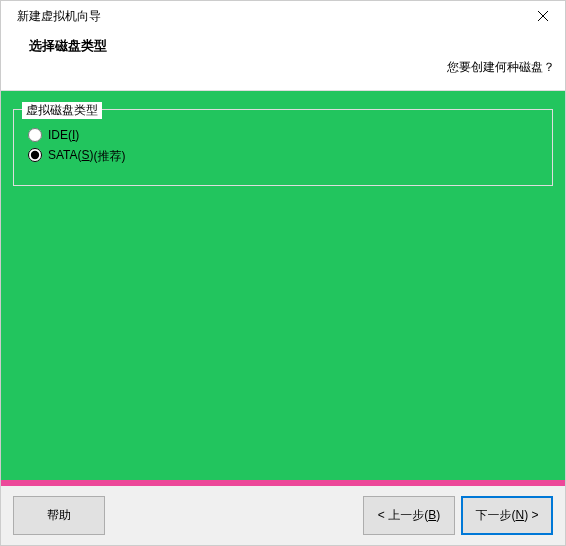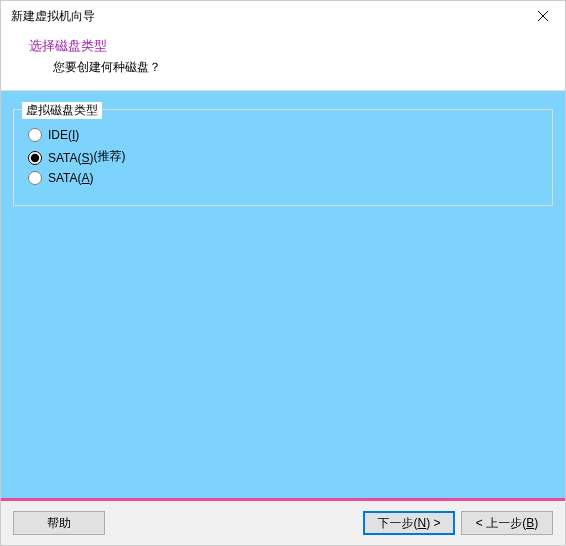--- a/index.html
+++ b/index.html
@@ -14,59 +14,59 @@
       flex-direction: column;
       position: relative;
     }
     .titlebar {
       display: flex;
       justify-content: space-between;
       align-items: center;
       height: 30px;
       padding-left: 10px;
     }
-    .titlebar-title { font-size: 12px; color: #000; }
+    .titlebar-title { font-size: 12px; color: #000; margin-left: 6px; }
     .close-btn {
       width: 45px;
       height: 30px;
       display: flex;
       align-items: center;
       justify-content: center;
       font-size: 14px;
       cursor: pointer;
     }
     .close-btn svg { width: 10px; height: 10px; }
     .header {
       padding: 6px 10px 14px 28px;
     }
-    .header-title { font-weight: normal; font-size: 13px; color: #a21caf; }
-    .header-subtitle { padding-left: 24px; margin-top: 4px; color: #000; }
+    .header-title { font-weight: bold; font-size: 13px; color: #000000; }
+    .header-subtitle { padding-left: 24px; margin-top: 4px; color: #000; text-align: right; }
     .content {
       flex: 1;
       border-top: 1px solid #ddd;
-      border-bottom: 3px solid #ec4899;
+      border-bottom: 6px solid #ec4899;
       padding: 18px 12px 12px 12px;
-      background: #7dd3fc;
+      background: #22c55e;
     }
     .fieldset {
       border: 1px solid #ddd;
       padding: 12px 14px 14px 14px;
       position: relative;
     }
     .fieldset-legend {
       position: absolute;
       top: -8px;
       left: 8px;
       background: #fff;
       padding: 0 4px;
       font-size: 12px;
     }
     .radio-row {
       display: flex;
-      align-items: flex-end;
+      align-items: flex-start;
       margin: 6px 0;
       cursor: pointer;
     }
     .radio-row input[type="radio"] {
       width: 14px;
       height: 14px;
       margin-right: 6px;
       accent-color: #000;
     }
     .radio-label { font-size: 12px; }
@@ -75,21 +75,21 @@
     .footer {
       display: flex;
       justify-content: space-between;
       align-items: center;
       padding: 10px 12px;
       background: #f0f0f0;
     }
     .footer-left, .footer-right { display: flex; gap: 6px; }
     .btn {
       min-width: 92px;
-      height: 24px;
+      height: 39px;
       border: 1px solid #adadad;
       background: #e1e1e1;
       font-size: 12px;
       font-family: inherit;
       cursor: pointer;
       padding: 0 8px;
     }
     .btn-default {
       border: 2px solid #0078d7;
     }
@@ -121,29 +121,25 @@
       <input type="radio" name="disktype" style="">
       <span class="radio-label"><span>IDE(</span><span class="radio-accel">I</span><span>)</span></span>
     </label>
 
     <label class="radio-row">
       <input type="radio" name="disktype" checked="" style="">
       <span class="radio-label"><span>SATA(</span><span class="radio-accel">S</span><span>)</span></span>
       <span class="recommended">(推荐)</span>
     </label>
 
-    <label class="radio-row">
-      <input type="radio" name="disktype" style="">
-      <span class="radio-label"><span>SATA(</span><span class="radio-accel">A</span><span>)</span></span>
-    </label>
 
   </div>
 </div>
 
 <div class="footer">
   <div class="footer-left">
     <button class="btn">帮助</button>
   </div>
   <div class="footer-right">
+    <button class="btn"><span>&lt; 上一步(</span><span class="accel">B</span><span>)</span></button>
     <button class="btn btn-default"><span>下一步(</span><span class="accel">N</span><span>) &gt;</span></button>
-    <button class="btn"><span>&lt; 上一步(</span><span class="accel">B</span><span>)</span></button>
   </div>
 </div>
 
 </body></html>

